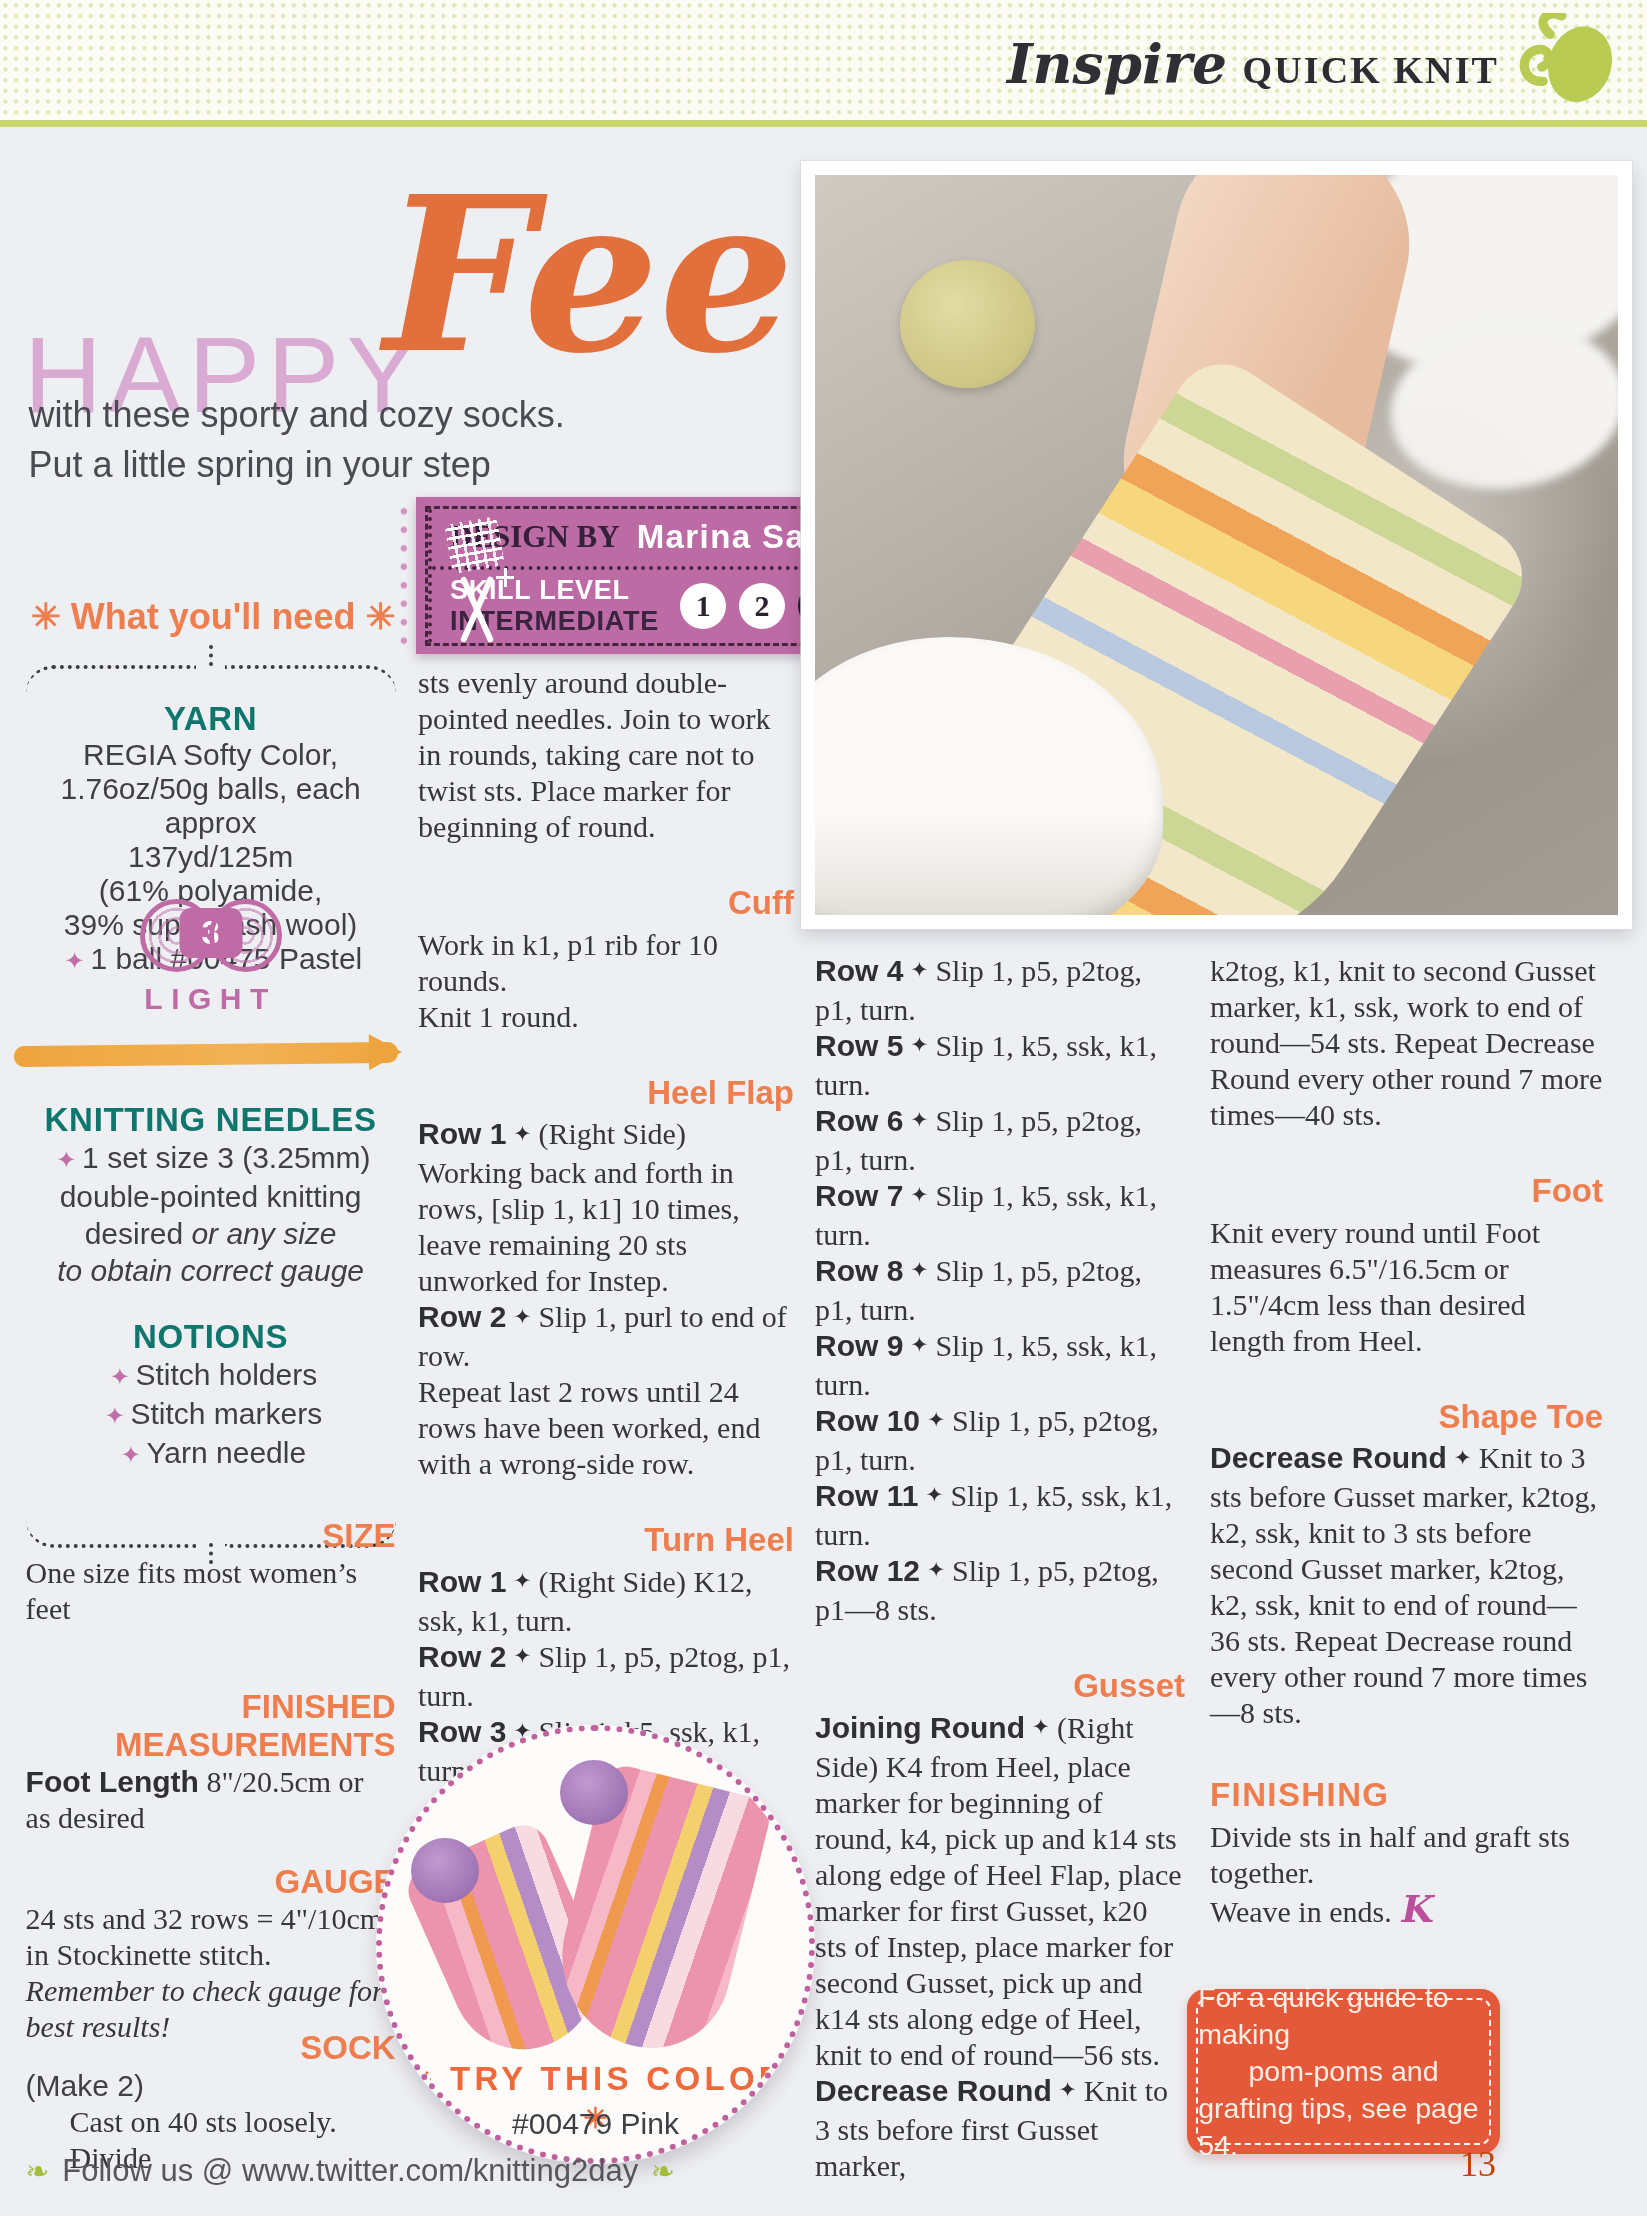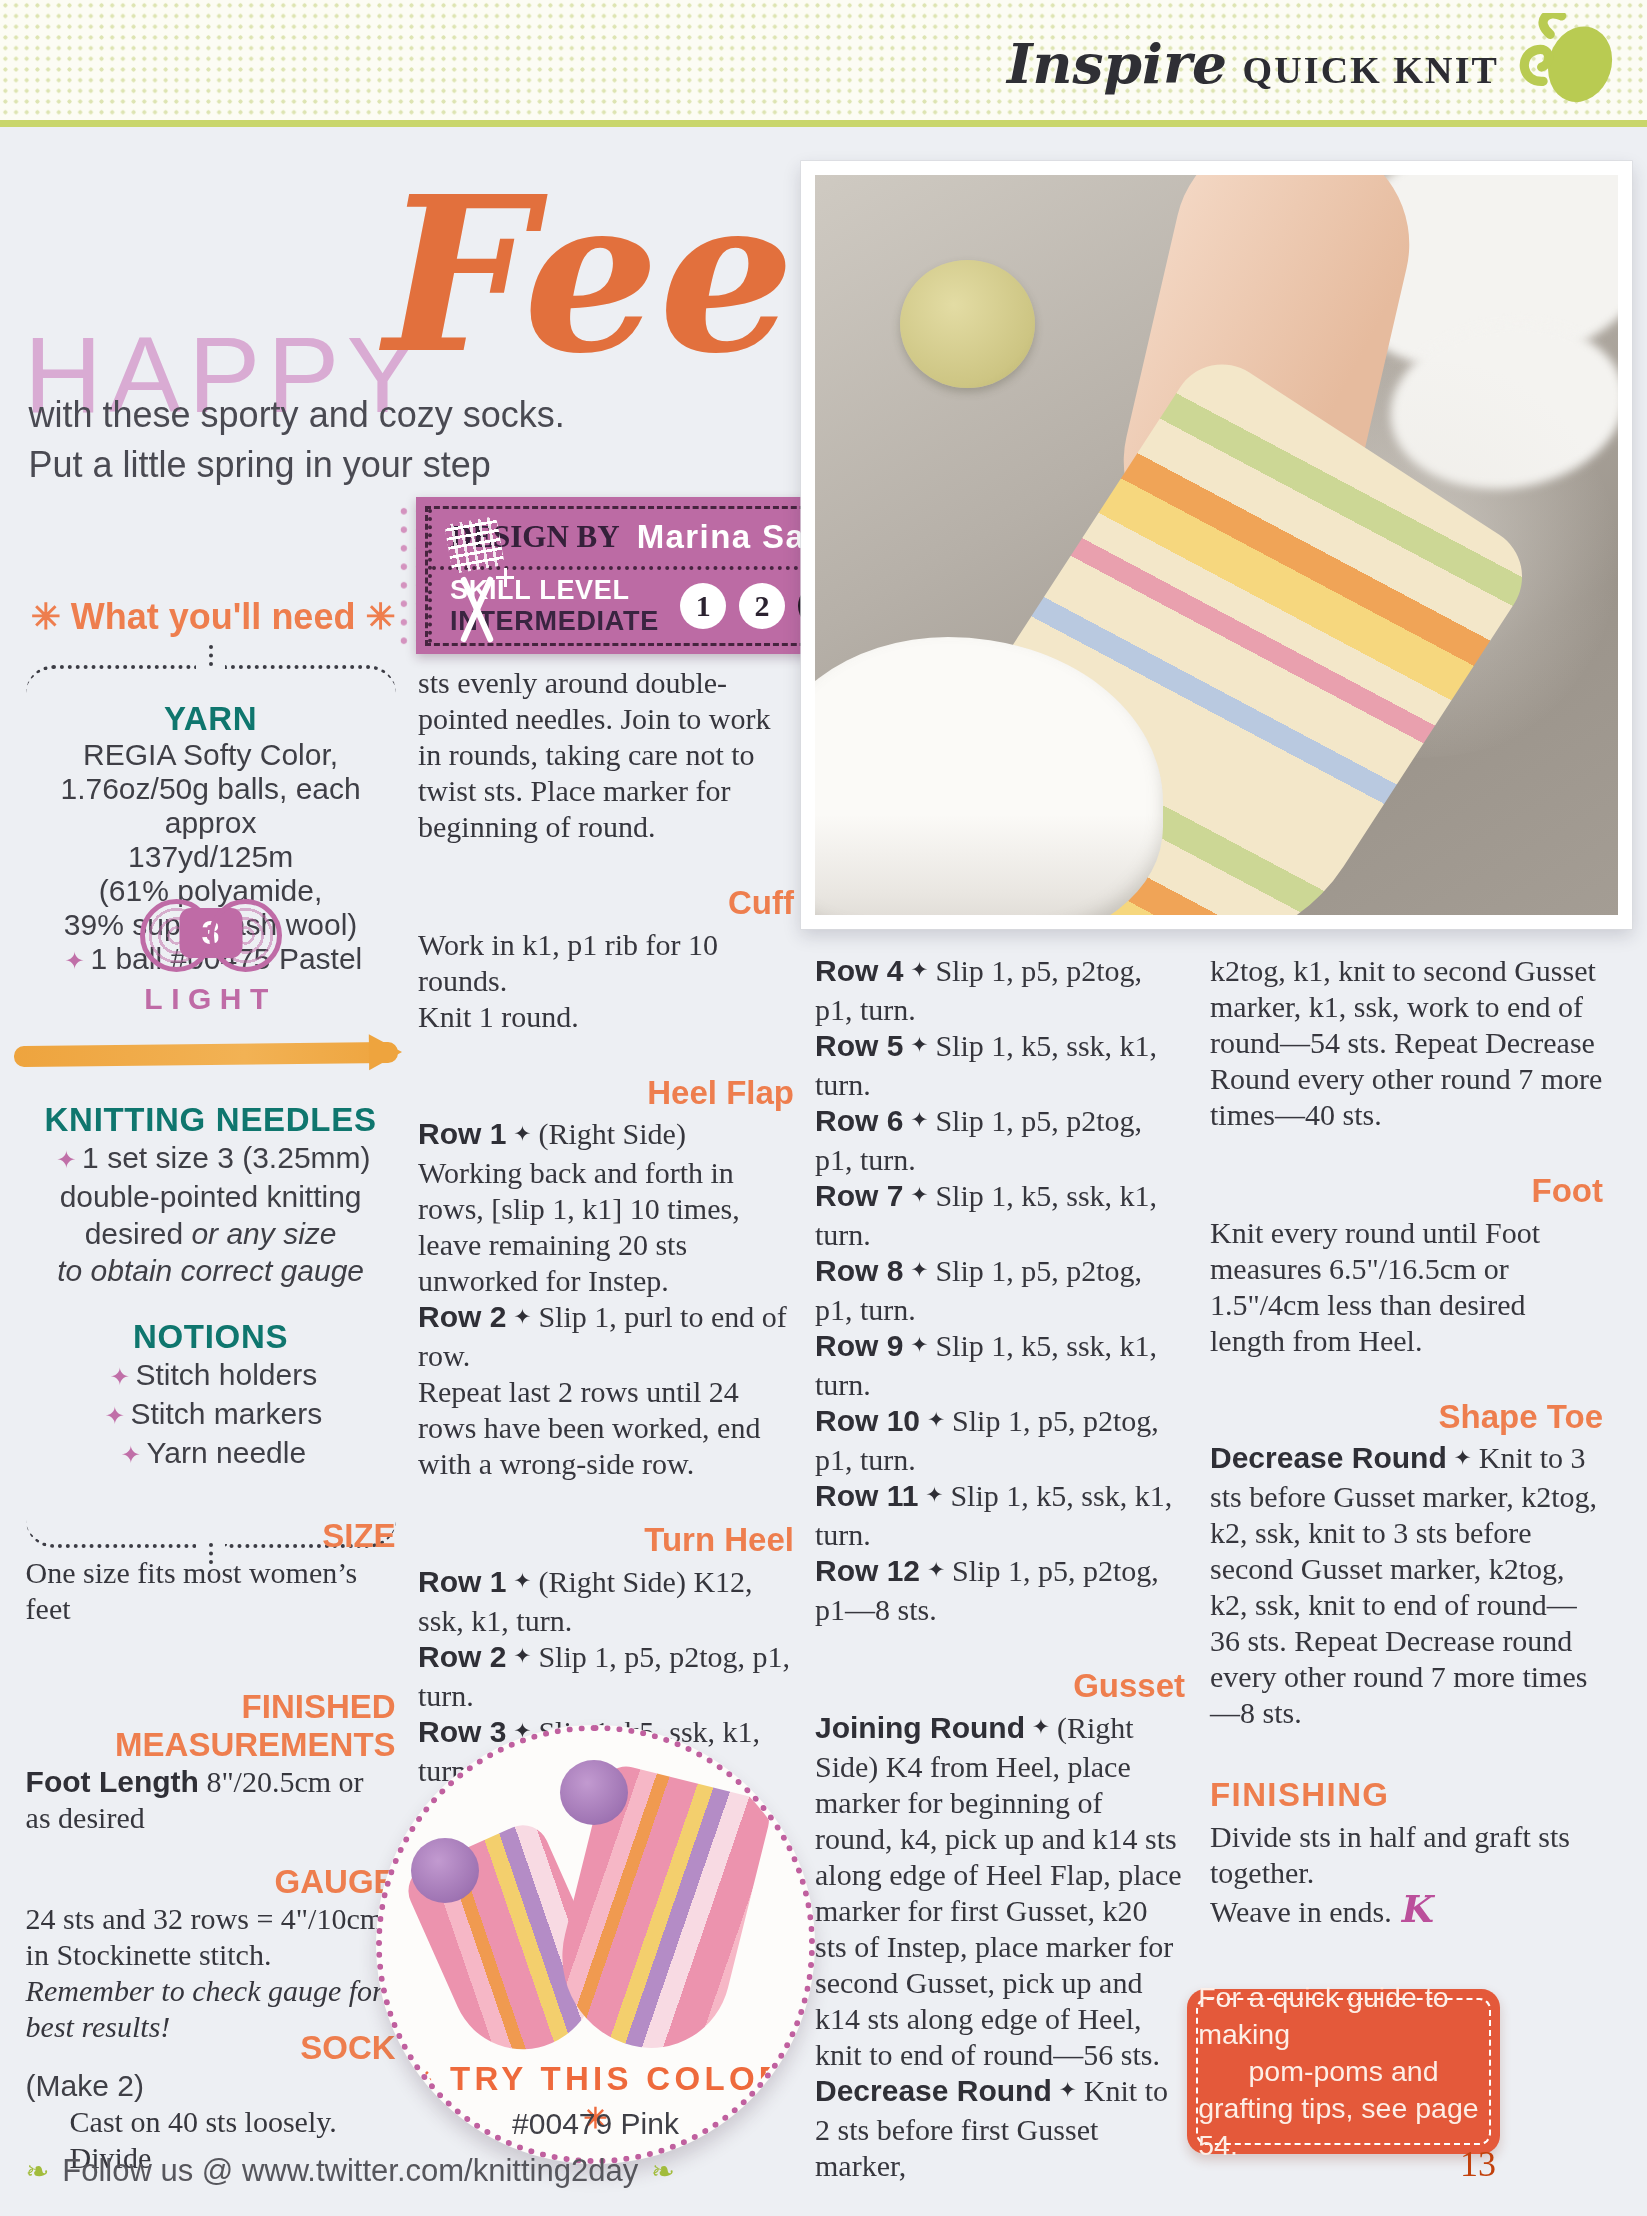--- a/index.html
+++ b/index.html
@@ -335,21 +335,21 @@
     <p><span class="rlabel">Row 9</span><span class="sep">✦</span><span>Slip 1, k5, ssk, k1, turn.</span></p>
     <p><span class="rlabel">Row 10</span><span class="sep">✦</span><span>Slip 1, p5, p2tog, p1, turn.</span></p>
     <p><span class="rlabel">Row 11</span><span class="sep">✦</span><span>Slip 1, k5, ssk, k1, turn.</span></p>
     <p><span class="rlabel">Row 12</span><span class="sep">✦</span><span>Slip 1, p5, p2tog, p1—8 sts.</span></p>
 
     <div class="ohead">Gusset</div>
     <p>
       <span class="rlabel">Joining Round</span><span class="sep">✦</span><span>(Right Side) K4 from Heel, place marker for beginning of round, k4, pick up and k14 sts along edge of Heel Flap, place marker for first Gusset, k20 sts of Instep, place marker for second Gusset, pick up and k14 sts along edge of Heel, knit to end of round—56 sts.</span>
     </p>
     <p>
-      <span class="rlabel">Decrease Round</span><span class="sep">✦</span><span>Knit to 2 sts before first Gusset marker,</span>
+      <span class="rlabel">Decrease Round</span><span class="sep">✦</span><span>Knit to 3 sts before first Gusset marker,</span>
     </p>
   </div>
 
   <div class="instr" id="col4">
     <p>k2tog, k1, knit to second Gusset marker, k1, ssk, work to end of round—54 sts. Repeat Decrease Round every other round 7 more times—40 sts.</p>
 
     <div class="ohead">Foot</div>
     <p>Knit every round until Foot measures 6.5"/16.5cm or 1.5"/4cm less than desired length from Heel.</p>
 
     <div class="ohead">Shape Toe</div>

